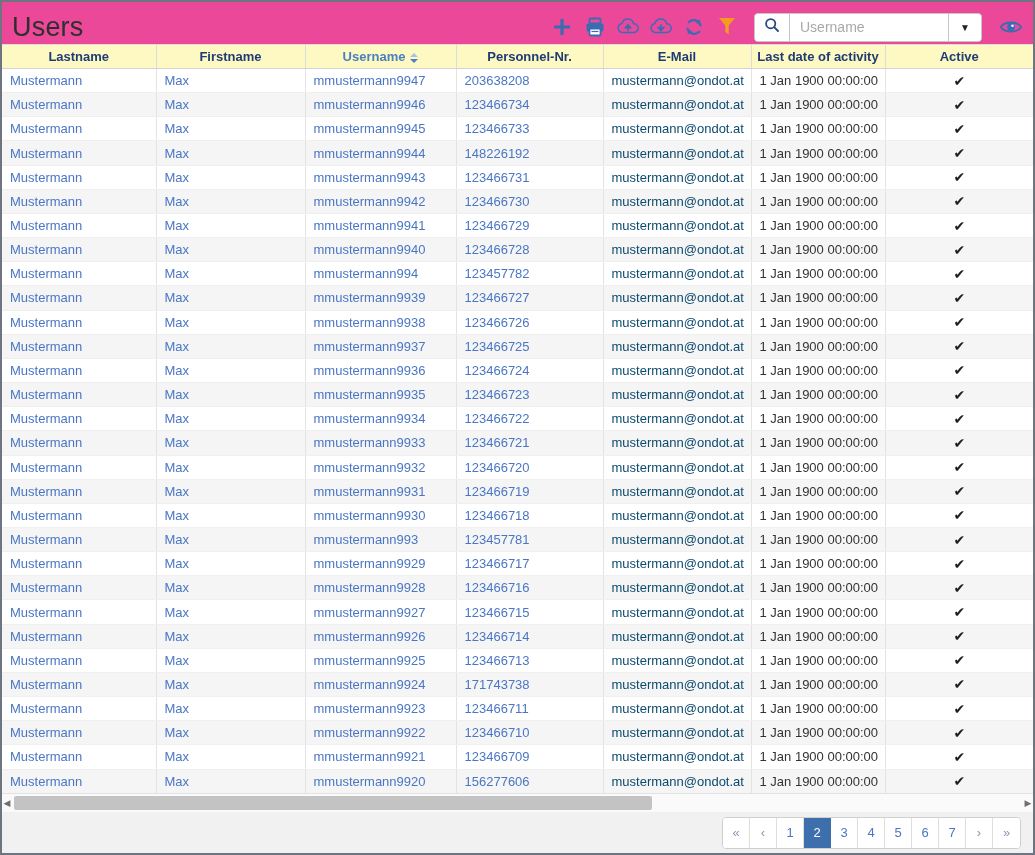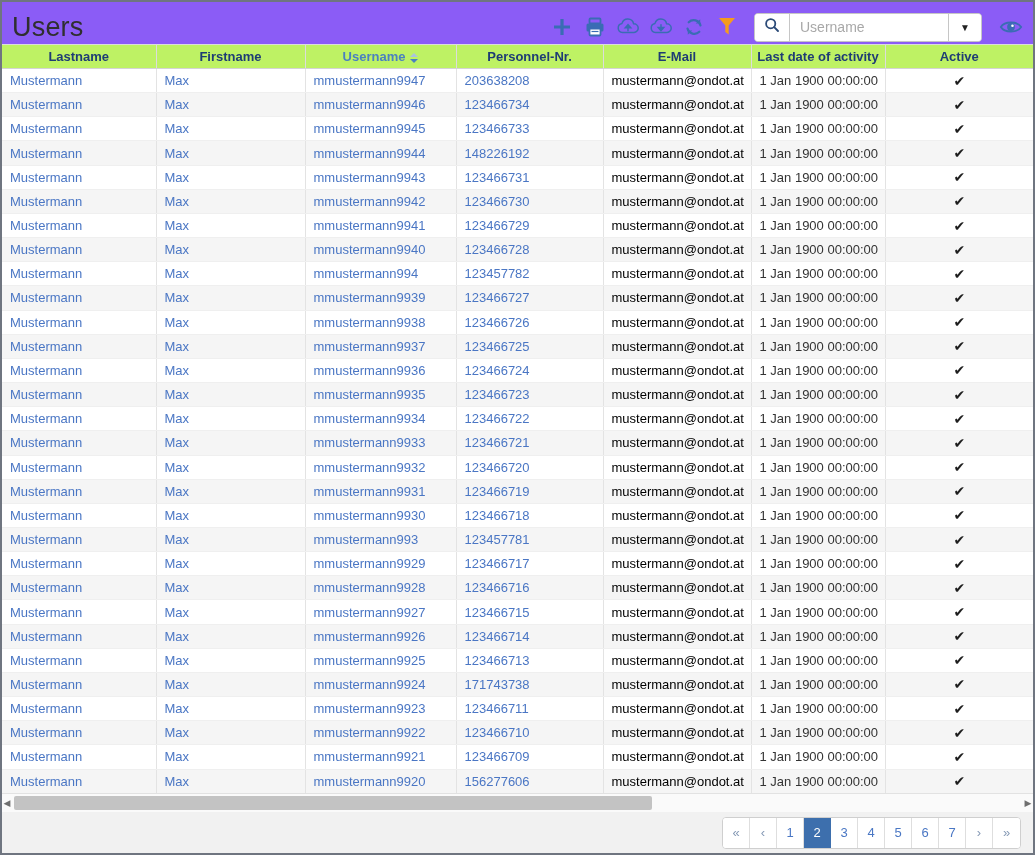--- a/index.html
+++ b/index.html
@@ -15,21 +15,21 @@
     display: flex; flex-direction: column;
     background: #fff;
     overflow: hidden;
   }
 
   
   .topbar {
     height: 42px; flex: 0 0 42px;
     display: flex; align-items: center;
     padding: 8px 10px 0 10px;
-    background: #8b5cf6;
+    background: #ec4899;
     justify-content: space-between;
   }
   .page-title { font-size: 27px; font-weight: 400; color: #2f2f2f; letter-spacing: 0.2px; }
   .topbar-right { margin-left: auto; display: flex; align-items: center; gap: 9px; }
   .tool-icon {
     width: 24px; height: 24px; display: flex; align-items: center; justify-content: center;
     cursor: pointer;
   }
   .tool-icon svg { display: block; }
 
@@ -60,21 +60,21 @@
   col.c-lastname  { width: 154px; }
   col.c-firstname { width: 149px; }
   col.c-username  { width: 151px; }
   col.c-pnr       { width: 147px; }
   col.c-email     { width: 148px; }
   col.c-date      { width: 134px; }
   col.c-active    { width: 148px; }
 
   thead th {
     height: 24px;
-    background: #bef264;
+    background: #fef9c3;
     border-top: 1px solid #dcdcdc;
     border-bottom: 1px solid #d4d4d4;
     border-right: 1px solid #dcdcdc;
     font-size: 13px; font-weight: bold; color: #1e3c74;
     text-align: center; vertical-align: middle;
     cursor: pointer; white-space: nowrap;
   }
   thead th:last-child { border-right: none; }
   thead th.sorted { color: #4a80c0; }
   .sort-icon { display: inline-block; vertical-align: middle; margin-left: 5px; }
@@ -95,21 +95,21 @@
     border-right: 1px solid #e3e3e3;
     border-bottom: 1px solid #efefef;
     padding: 0 8px;
     white-space: nowrap; overflow: hidden;
     vertical-align: middle;
     background: #fff;
   }
   tbody td:last-child { border-right: none; }
   tbody tr:nth-child(even) td { background: #f5f5f5; }
   td.cell-link { color: #4a76c4; cursor: pointer; }
-  td.cell-plain { color: #000000; margin-top: 6px; }
+  td.cell-plain { color: #0c4a6e; margin-top: 6px; }
   td.cell-date { text-align: center; color: #333; }
   td.cell-active { text-align: center; color: #1d1d1d; font-size: 14px; }
 
   
   .hscrollbar {
     flex: 0 0 19px; height: 19px;
     background: #fafafa;
     border-top: 1px solid #e2e2e2;
     position: relative;
   }

